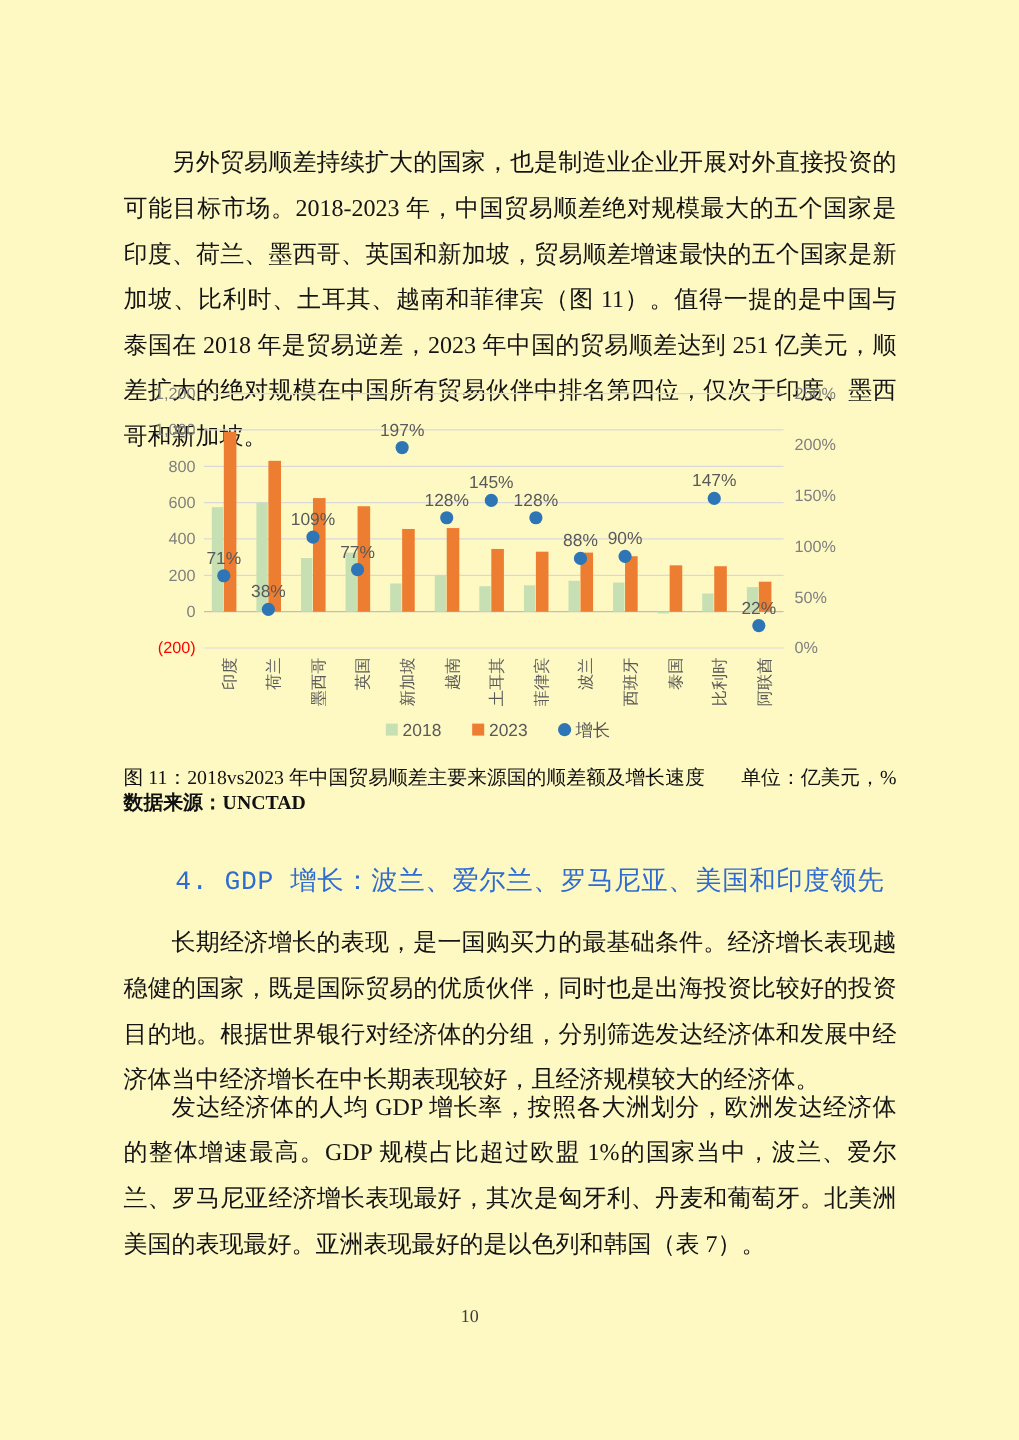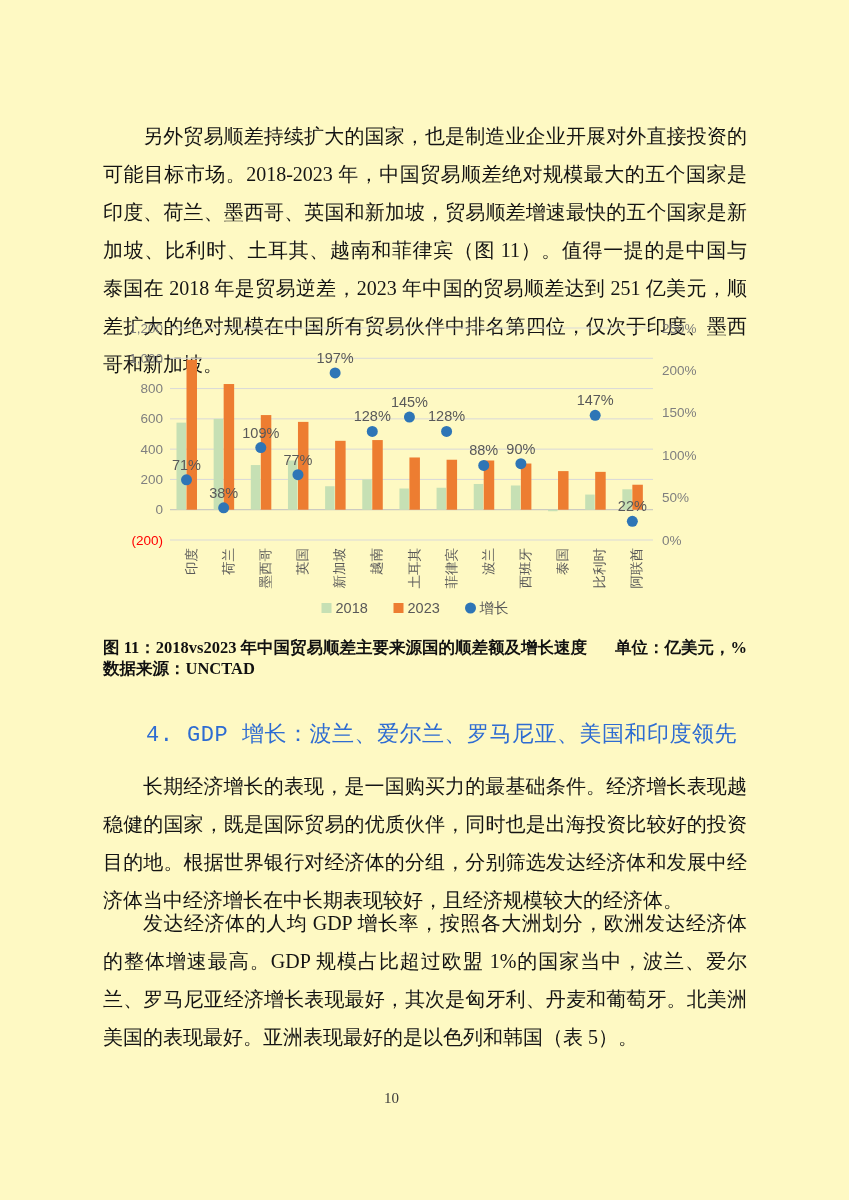--- a/index.html
+++ b/index.html
@@ -5,21 +5,21 @@
   html,body{margin:0;padding:0;background:#ffffff;}
   .page{position:relative;width:849px;height:1200px;background:#fef9c3;overflow:hidden;
         font-family:"Liberation Serif","DejaVu Serif",serif;color:#1a1a1a;}
   .para{position:absolute;left:103px;width:644px;font-size:20px;line-height:38px;
         text-align:justify;text-indent:2em;color:#141414;}
   #p1{top:97px;}
   #p2{top:749px;font-family:Liberation Mono, monospace;}
   #p3{top:884px;}
   .chart-wrap{position:absolute;left:120px;top:316px;width:585px;height:310px;}
   .caption-row{position:absolute;left:103px;top:637px;width:644px;display:flex;
-        justify-content:space-between;font-weight:700;font-size:16.5px;color:#111;
+        justify-content:space-between;font-weight:400;font-size:16.5px;color:#111;
         font-family:"Liberation Serif","DejaVu Serif",serif;}
   .source-row{position:absolute;left:103px;top:658px;width:644px;font-weight:700;
         font-size:16.5px;color:#111;}
   .section-heading{position:absolute;left:146px;top:701px;width:620px;font-size:22px;
         color:#2e6cd2;font-family:Liberation Mono, monospace;font-weight:500;
         letter-spacing:0.5px;}
   .page-number{position:absolute;left:0;top:1090px;width:783px;text-align:center;
         font-size:15px;color:#3c3c3c;}
   svg text{font-family:"Liberation Sans","DejaVu Sans",sans-serif;}
 </style>
@@ -146,16 +146,16 @@
 
   <div class="caption-row">
     <span>图 11：2018vs2023 年中国贸易顺差主要来源国的顺差额及增长速度</span>
     <span>单位：亿美元，%</span>
   </div>
   <div class="source-row">数据来源：UNCTAD</div>
 
   <h2 class="section-heading">4. GDP 增长：波兰、爱尔兰、罗马尼亚、美国和印度领先</h2>
 
   <p class="para" id="p2">长期经济增长的表现，是一国购买力的最基础条件。经济增长表现越稳健的国家，既是国际贸易的优质伙伴，同时也是出海投资比较好的投资目的地。根据世界银行对经济体的分组，分别筛选发达经济体和发展中经济体当中经济增长在中长期表现较好，且经济规模较大的经济体。</p>
-  <p class="para" id="p3">发达经济体的人均 GDP 增长率，按照各大洲划分，欧洲发达经济体的整体增速最高。GDP 规模占比超过欧盟 1%的国家当中，波兰、爱尔兰、罗马尼亚经济增长表现最好，其次是匈牙利、丹麦和葡萄牙。北美洲美国的表现最好。亚洲表现最好的是以色列和韩国（表 5）。</p>
+  <p class="para" id="p3">发达经济体的人均 GDP 增长率，按照各大洲划分，欧洲发达经济体的整体增速最高。GDP 规模占比超过欧盟 1%的国家当中，波兰、爱尔兰、罗马尼亚经济增长表现最好，其次是匈牙利、丹麦和葡萄牙。北美洲美国的表现最好。亚洲表现最好的是以色列和韩国（表 7）。</p>
 
   <div class="page-number">10</div>
 </div>
 
 </body></html>

